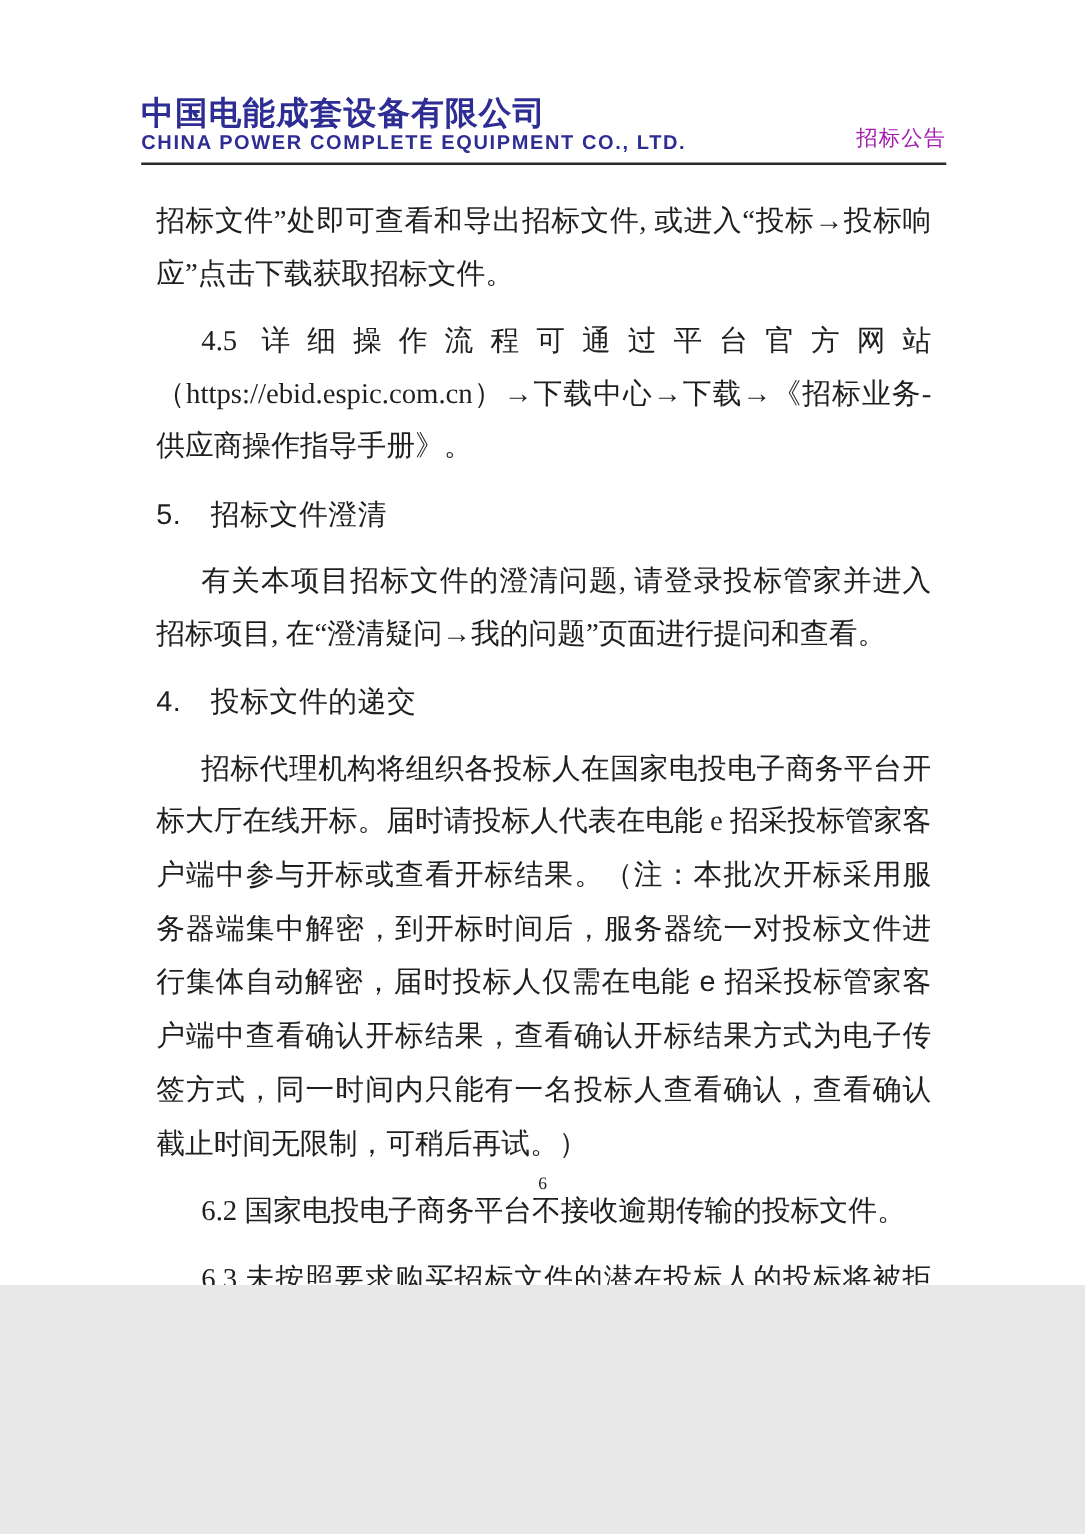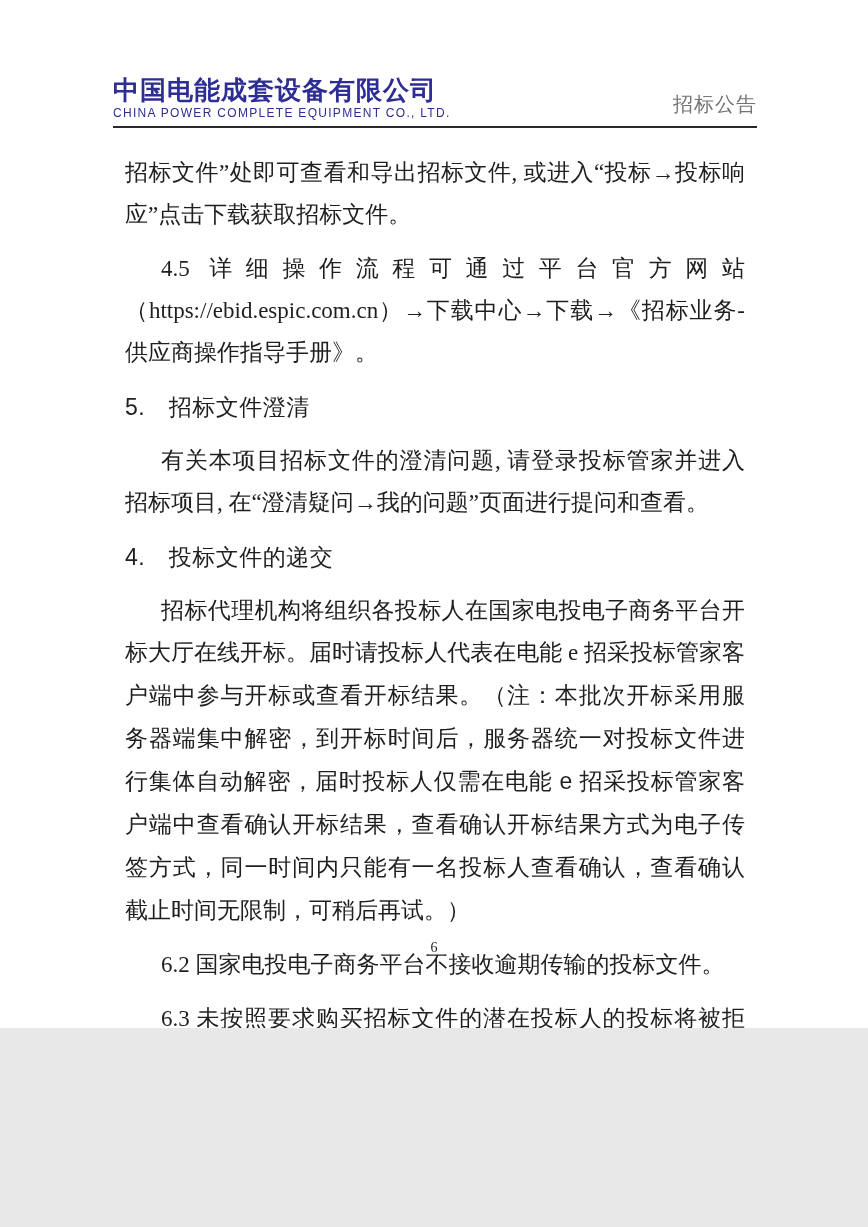--- a/index.html
+++ b/index.html
@@ -26,28 +26,28 @@
   .logo-block { line-height: 1; }
   .logo-cn {
     font-family: "Liberation Sans", "DejaVu Sans", sans-serif;
     font-weight: bold;
     font-size: 26px;
     letter-spacing: 1px;
     line-height: 1.1;
   }
   .logo-en {
     font-family: "Liberation Sans", "DejaVu Sans", sans-serif;
-    font-weight: normal;
-    font-size: 12px;
+    font-weight: bold;
+    font-size: 16px;
     letter-spacing: 1.3px;
     margin-top: 2px;
   }
   .doc-type {
-    font-size: 20px;
-    color: #737373;
+    font-size: 17px;
+    color: #a21caf;
     letter-spacing: 1px;
     padding-bottom: 1px;
   }
   
   .content {
     margin-top: 24px;
     font-size: 17.5px;
     line-height: 42px;
     text-align: justify;
   }

